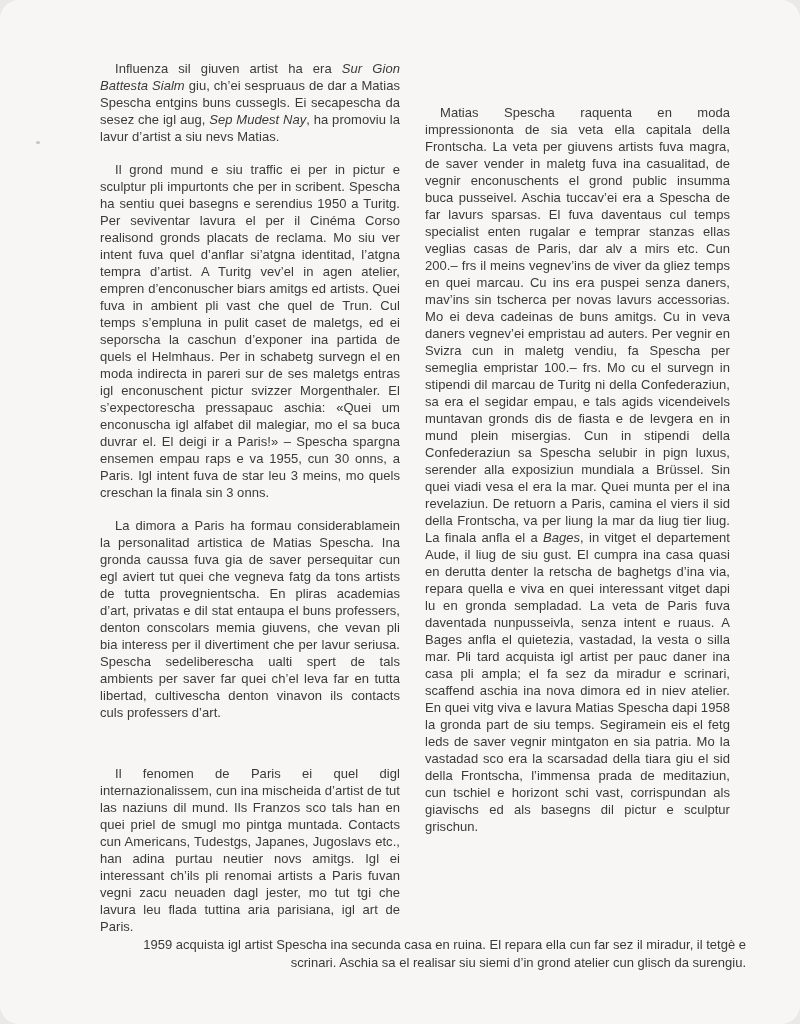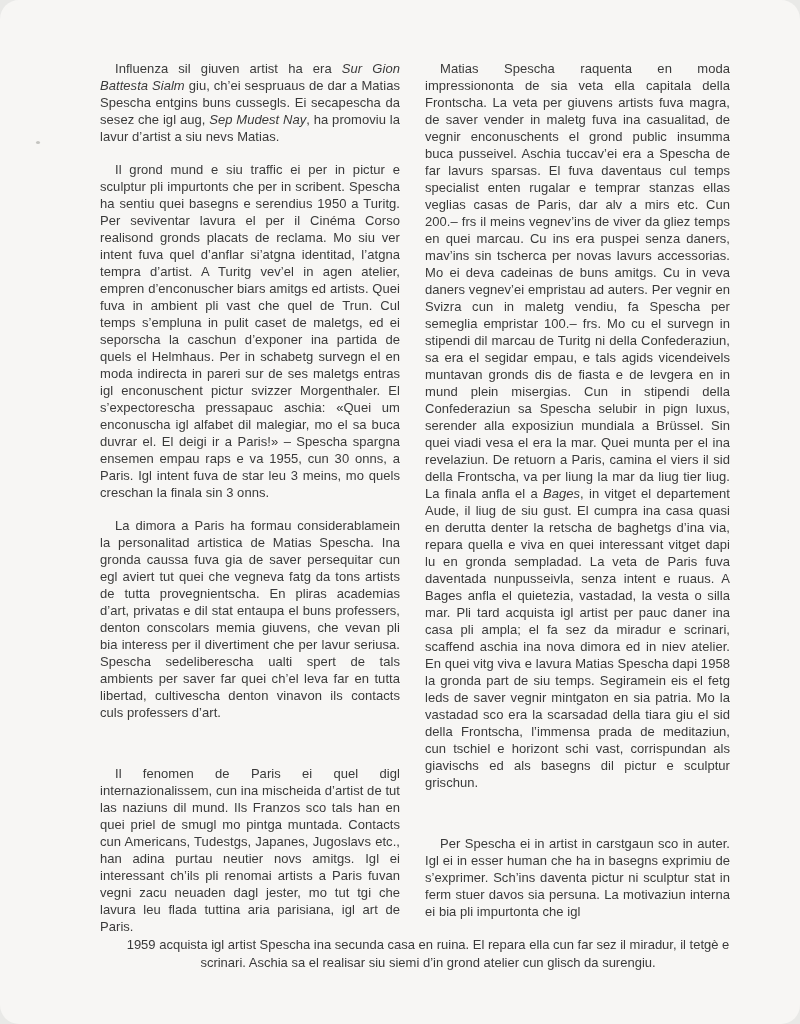--- a/index.html
+++ b/index.html
@@ -40,21 +40,21 @@
   }
   .col p:last-child { margin-bottom: 0; margin-top: 44px; }
   em { font-style: italic; }
   .footer {
     position: absolute;
     left: 110px;
     top: 936px;
     width: 636px;
     font-size: 13px;
     line-height: 17.5px;
-    text-align: center;
+    text-align: right;
   }
   .speck {
     position: absolute;
     left: 36px;
     top: 141px;
     width: 4px;
     height: 3px;
     background: #9a9a96;
     opacity: 0.55;
     border-radius: 50%;
@@ -67,17 +67,16 @@
   <div class="speck"></div>
   <div class="columns">
     <div class="col col-left" id="col-left">
         <p><span>Influenza sil giuven artist ha era </span><em>Sur Gion Battesta Sialm</em><span> giu, ch’ei sespruaus de dar a Matias Spescha entgins buns cussegls. Ei secapescha da sesez che igl aug, </span><em>Sep Mudest Nay</em><span>, ha promoviu la lavur d’artist a siu nevs Matias.</span></p>
         <p><span>Il grond mund e siu traffic ei per in pictur e sculptur pli impurtonts che per in scribent. Spescha ha sentiu quei basegns e serendius 1950 a Turitg. Per seviventar lavura el per il Cinéma Corso realisond gronds placats de reclama. Mo siu ver intent fuva quel d’anflar si’atgna identitad, l’atgna tempra d’artist. A Turitg vev’el in agen atelier, empren d’enconuscher biars amitgs ed artists. Quei fuva in ambient pli vast che quel de Trun. Cul temps s’empluna in pulit caset de maletgs, ed ei seporscha la caschun d’exponer ina partida de quels el Helmhaus. Per in schabetg survegn el en moda indirecta in pareri sur de ses maletgs entras igl enconuschent pictur svizzer Morgenthaler. El s’expectorescha pressapauc aschia: «Quei um enconuscha igl alfabet dil malegiar, mo el sa buca duvrar el. El deigi ir a Paris!» – Spescha spargna ensemen empau raps e va 1955, cun 30 onns, a Paris. Igl intent fuva de star leu 3 meins, mo quels creschan la finala sin 3 onns.</span></p>
         <p><span>La dimora a Paris ha formau considerablamein la personalitad artistica de Matias Spescha. Ina gronda caussa fuva gia de saver persequitar cun egl aviert tut quei che vegneva fatg da tons artists de tutta provegnientscha. En pliras academias d’art, privatas e dil stat entaupa el buns professers, denton conscolars memia giuvens, che vevan pli bia interess per il divertiment che per lavur seriusa. Spescha sedeliberescha ualti spert de tals ambients per saver far quei ch’el leva far en tutta libertad, cultivescha denton vinavon ils contacts culs professers d’art.</span></p>
         <p><span>Il fenomen de Paris ei quel digl internazionalissem, cun ina mischeida d’artist de tut las naziuns dil mund. Ils Franzos sco tals han en quei priel de smugl mo pintga muntada. Contacts cun Americans, Tudestgs, Japanes, Jugoslavs etc., han adina purtau neutier novs amitgs. Igl ei interessant ch’ils pli renomai artists a Paris fuvan vegni zacu neuaden dagl jester, mo tut tgi che lavura leu flada tuttina aria parisiana, igl art de Paris.</span></p>
       </div>
     <div class="col col-right" id="col-right">
         <p><span>Matias Spescha raquenta en moda impressiononta de sia veta ella capitala della Frontscha. La veta per giuvens artists fuva magra, de saver vender in maletg fuva ina casualitad, de vegnir enconuschents el grond public insumma buca pusseivel. Aschia tuccav’ei era a Spescha de far lavurs sparsas. El fuva daventaus cul temps specialist enten rugalar e temprar stanzas ellas veglias casas de Paris, dar alv a mirs etc. Cun 200.– frs il meins vegnev’ins de viver da gliez temps en quei marcau. Cu ins era puspei senza daners, mav’ins sin tscherca per novas lavurs accessorias. Mo ei deva cadeinas de buns amitgs. Cu in veva daners vegnev’ei empristau ad auters. Per vegnir en Svizra cun in maletg vendiu, fa Spescha per semeglia empristar 100.– frs. Mo cu el survegn in stipendi dil marcau de Turitg ni della Confederaziun, sa era el segidar empau, e tals agids vicendeivels muntavan gronds dis de fiasta e de levgera en in mund plein misergias. Cun in stipendi della Confederaziun sa Spescha selubir in pign luxus, serender alla exposiziun mundiala a Brüssel. Sin quei viadi vesa el era la mar. Quei munta per el ina revelaziun. De retuorn a Paris, camina el viers il sid della Frontscha, va per liung la mar da liug tier liug. La finala anfla el a </span><em>Bages</em><span>, in vitget el departement Aude, il liug de siu gust. El cumpra ina casa quasi en derutta denter la retscha de baghetgs d’ina via, repara quella e viva en quei interessant vitget dapi lu en gronda sempladad. La veta de Paris fuva daventada nunpusseivla, senza intent e ruaus. A Bages anfla el quietezia, vastadad, la vesta o silla mar. Pli tard acquista igl artist per pauc daner ina casa pli ampla; el fa sez da miradur e scrinari, scaffend aschia ina nova dimora ed in niev atelier. En quei vitg viva e lavura Matias Spescha dapi 1958 la gronda part de siu temps. Segiramein eis el fetg leds de saver vegnir mintgaton en sia patria. Mo la vastadad sco era la scarsadad della tiara giu el sid della Frontscha, l’immensa prada de meditaziun, cun tschiel e horizont schi vast, corrispundan als giavischs ed als basegns dil pictur e sculptur grischun.</span></p>
-        <p><span>Per Spescha ei in artist in carstgaun sco in auter. Igl ei in esser human che ha in basegns exprimiu de s’exprimer. Sch’ins daventa pictur ni sculptur stat in ferm stuer davos sia persuna. La motivaziun interna ei bia pli impurtonta che igl</span></p>
       </div>
   </div>
   <div class="footer">1959 acquista igl artist Spescha ina secunda casa en ruina. El repara ella cun far sez il miradur, il tetgè e scrinari. Aschia sa el realisar siu siemi d’in grond atelier cun glisch da surengiu.</div>
 </div>
 
 </body></html>

